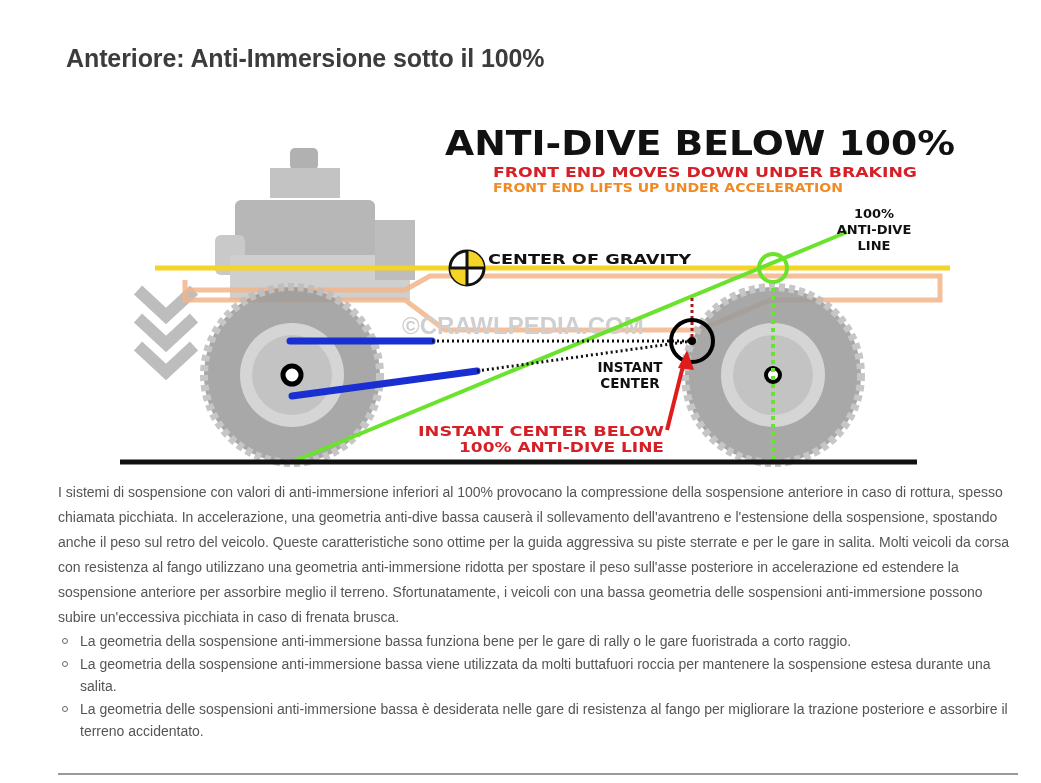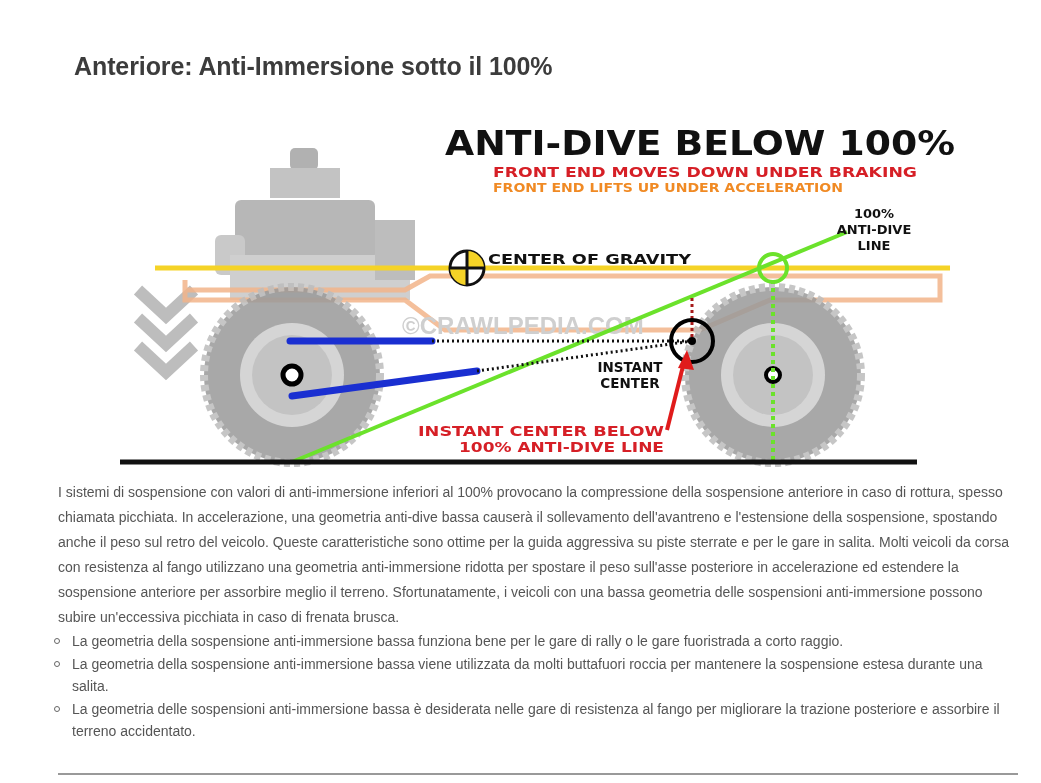--- a/index.html
+++ b/index.html
@@ -1,21 +1,21 @@
 <!DOCTYPE html>
 <html><head>
   <meta charset="utf-8">
   <style>
     html, body { margin: 0; padding: 0; background: #ffffff; }
     body { width: 1041px; height: 783px; overflow: hidden; position: relative; font-family: "Liberation Sans", sans-serif; color: #444; }
-    .title { position: absolute; left: 58px; top: 36px; margin: 16px; font-size: 25px; font-weight: bold; color: #3c3c3c; letter-spacing: -0.1px; }
+    .title { position: absolute; left: 58px; top: 36px; margin: 8px; font-size: 25px; font-weight: bold; color: #3c3c3c; letter-spacing: -0.1px; }
     .figure { position: absolute; left: 110px; top: 110px; width: 870px; height: 365px; }
     .figure svg { width: 870px; height: 365px; display: block; }
     .para { position: absolute; left: 58px; top: 480px; width: 960px; margin: 0; font-size: 14px; line-height: 25px; color: #555; }
-    .bullets { position: absolute; left: 46px; top: 630px; width: 960px; margin: 0; padding: 0; list-style: none; font-size: 14px; line-height: 22.6px; color: #555; }
+    .bullets { position: absolute; left: 54px; top: 630px; width: 960px; margin: 0; padding: 0; list-style: none; font-size: 14px; line-height: 22.6px; color: #555; }
     .bullets li { position: relative; padding-left: 26px; }
     .bullets li .dot { position: absolute; left: 8px; top: 8px; width: 4px; height: 4px; border: 1.3px solid #666; border-radius: 50%; }
     .rule { position: absolute; left: 58px; top: 773px; width: 960px; height: 0; border-top: 2px solid #999; }
   </style>
 </head>
 <body>
 
 <h2 class="title">Anteriore: Anti-Immersione sotto il 100%</h2>
 
 <div class="figure">

